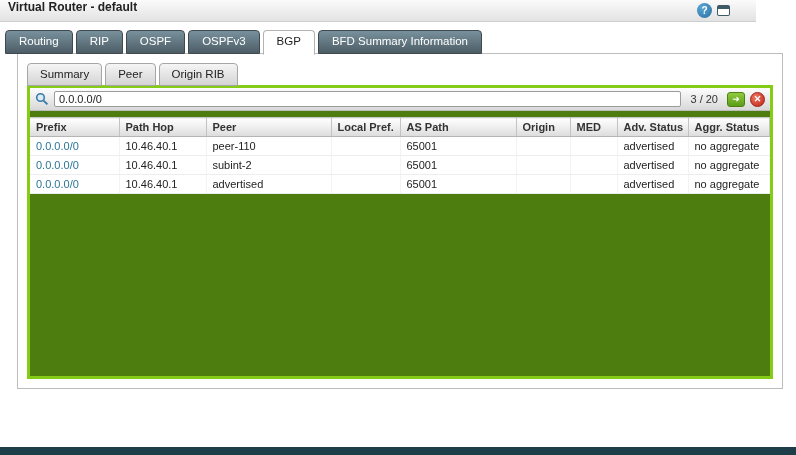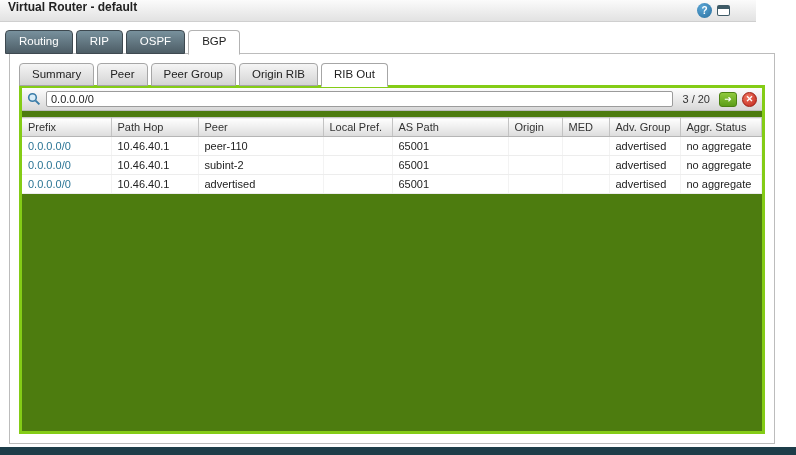--- a/index.html
+++ b/index.html
@@ -40,21 +40,21 @@
     color: #fff; font-size: 11.5px; cursor: pointer; white-space: nowrap;
   }
   .tab.active {
     background: #fff; color: #222;
     border: 1px solid #b3b3b3; border-bottom: 1px solid #fff;
     height: 25px; cursor: default; text-align: center;
   }
 
   
   .content {
-    position: absolute; left: 9px; top: 53px; width: 766px; height: 391px;
+    position: absolute; left: 17px; top: 53px; width: 766px; height: 336px;
     background: #fff; border: 1px solid #bcbcbc; z-index: 2;
   }
 
   
   .sub-tabs {
     position: absolute; left: 9px; top: 9px; height: 23px;
     display: flex; gap: 3px; z-index: 3;
   }
   .sub-tab {
     padding: 4px 12px 0 12px; height: 23px;
@@ -93,21 +93,21 @@
     width: 15px; height: 15px; border-radius: 50%;
     background: radial-gradient(circle at 35% 30%, #ef7560, #c0261b); border: 1px solid #9c1d12;
     color: #fff; font-size: 9px; font-weight: bold; line-height: 13px; text-align: center; cursor: pointer;
   }
 
   
   table { width: 100%; border-collapse: collapse; margin-top: 6px; table-layout: fixed; }
   th {
     background: linear-gradient(#ffffff, #dcdcdc);
     border-top: 1px solid #c9c9c9; border-bottom: 1px solid #b5b5b5; border-right: 1px solid #c3c3c3;
-    font-weight: normal; text-align: left; padding: 3px 6px; font-size: 11px; color: #333;
+    font-weight: bold; text-align: left; padding: 3px 6px; font-size: 11px; color: #333;
     cursor: pointer; white-space: nowrap; overflow: hidden;
   }
   td {
     padding: 3px 6px; border-bottom: 1px solid #ededed; border-right: 1px solid #f3f3f3;
     font-size: 11px; color: #222; white-space: nowrap; overflow: hidden; background: #fff;
   }
   td.link { color: #2b7595; cursor: pointer; }
 
   
   .bottom-bar {
@@ -123,31 +123,31 @@
   <div class="title-icons">
     <span class="help-icon">?</span>
     <span class="window-icon"></span>
   </div>
 </div>
 
 <div class="main-tabs">
   <div class="tab">Routing</div>
   <div class="tab">RIP</div>
   <div class="tab">OSPF</div>
+  <div class="tab">OSPFv3</div>
   <div class="tab active">BGP</div>
+  <div class="tab">BFD Summary Information</div>
 </div>
 
 <div class="content">
 
   <div class="sub-tabs">
     <div class="sub-tab">Summary</div>
     <div class="sub-tab">Peer</div>
-    <div class="sub-tab">Peer Group</div>
     <div class="sub-tab">Origin RIB</div>
-    <div class="sub-tab active">RIB Out</div>
   </div>
 
   <div class="inner-panel">
 
     <div class="filterbar">
       <span class="search-icon">
         <svg width="14" height="14" viewBox="0 0 14 14">
           <circle cx="5.5" cy="5.5" r="3.8" fill="#d8ecf7" stroke="#3a7ca8" stroke-width="1.6"></circle>
           <line x1="8.6" y1="8.6" x2="12.4" y2="12.4" stroke="#3a7ca8" stroke-width="2"></line>
         </svg>
@@ -172,21 +172,21 @@
       </colgroup>
       <thead>
         <tr>
           <th>Prefix</th>
           <th>Path Hop</th>
           <th>Peer</th>
           <th>Local Pref.</th>
           <th>AS Path</th>
           <th>Origin</th>
           <th>MED</th>
-          <th>Adv. Group</th>
+          <th>Adv. Status</th>
           <th>Aggr. Status</th>
         </tr>
       </thead>
       <tbody>
         <tr>
           <td class="link">0.0.0.0/0</td>
           <td>10.46.40.1</td>
           <td>peer-110</td>
           <td></td>
           <td>65001</td>

